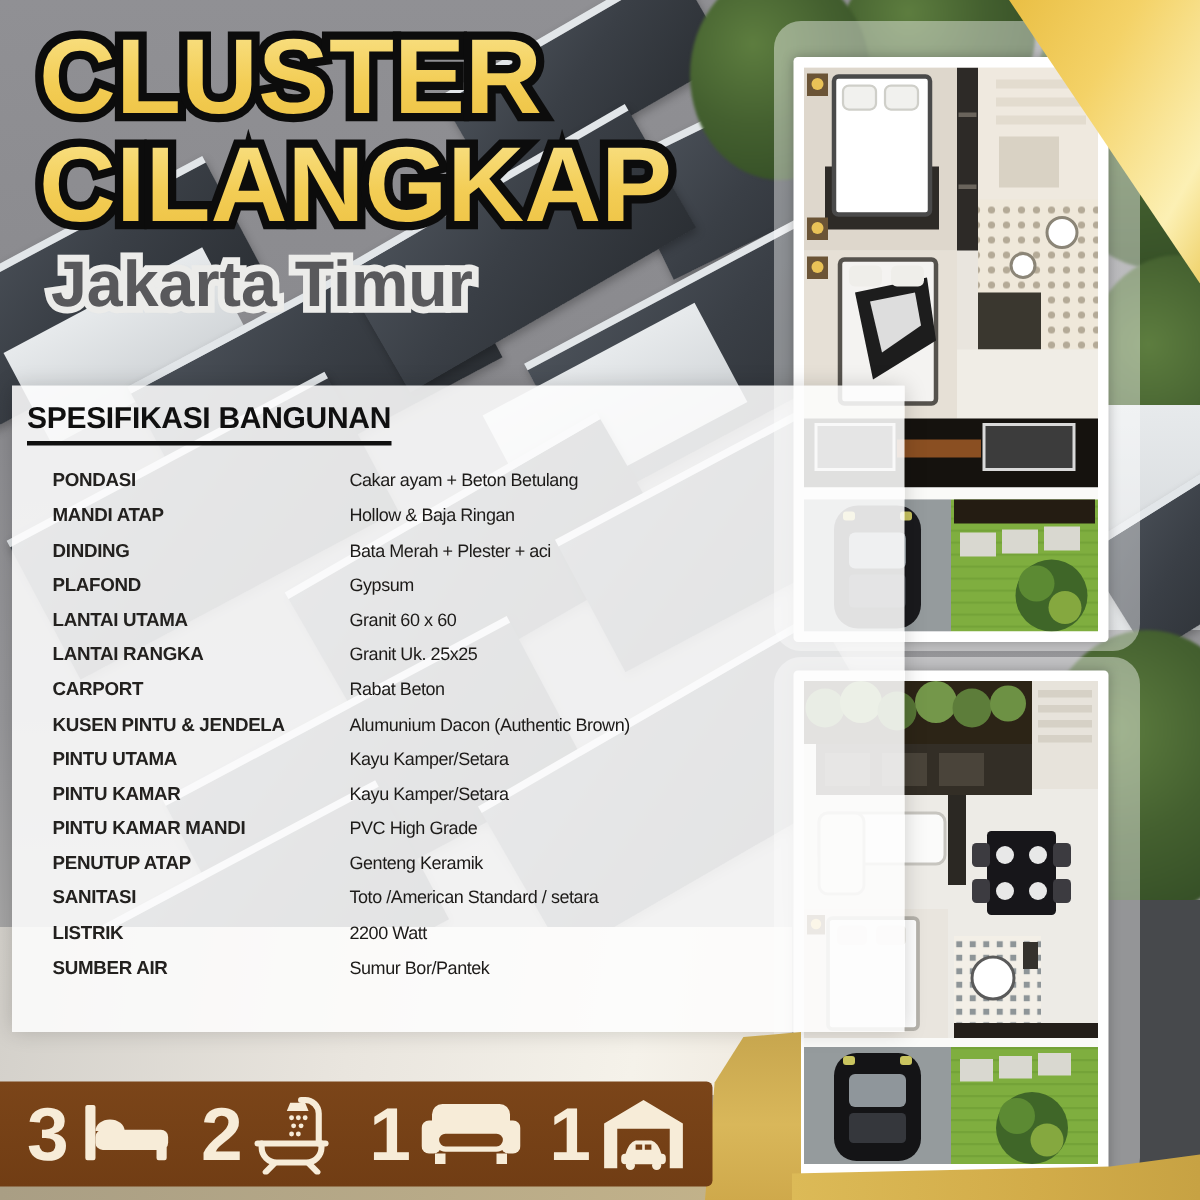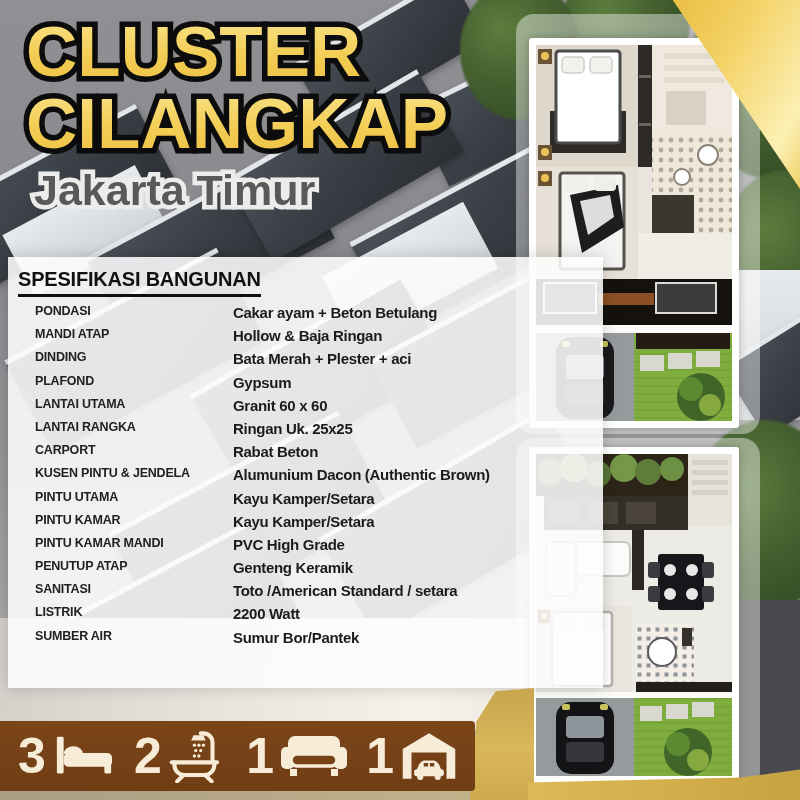--- a/index.html
+++ b/index.html
@@ -43,24 +43,24 @@
   .subtitle .stroke{position:absolute;left:0;top:0;color:#ececea;
         -webkit-text-stroke:9px #ececea;text-shadow:0 0 4px rgba(40,40,40,.55);}
   .subtitle .fill{position:absolute;left:0;top:0;color:#59595c;}
   
   .spec-panel{position:absolute;left:8px;top:257px;width:595px;height:431px;
         background:rgba(253,253,253,0.88);box-shadow:0 0 14px rgba(0,0,0,.18);z-index:22;
         padding:0;}
   .spec-heading{display:inline-block;margin:11px 0 0 10px;font-size:20px;font-weight:bold;
         letter-spacing:-0.2px;color:#101010;border-bottom:3px solid #101010;padding-bottom:3px;}
   .spec-rows{margin-top:7px;}
-  .spec-row{display:flex;align-items:flex-start;height:23.2px;}
+  .spec-row{display:flex;align-items:flex-end;height:23.2px;}
   .spec-label{width:198px;padding-left:27px;font-size:12.5px;font-weight:bold;
         letter-spacing:-0.2px;color:#23211f;}
-  .spec-value{flex:1;font-size:15px;font-weight:bold;letter-spacing:-0.3px;color:#1d1b19;}
+  .spec-value{flex:1;font-size:12px;font-weight:normal;letter-spacing:-0.3px;color:#1d1b19;}
   
   .plan-outer{position:absolute;background:rgba(255,255,255,0.42);border-radius:18px;z-index:15;}
   .plan1-outer{left:516px;top:14px;width:244px;height:420px;}
   .plan2-outer{left:516px;top:438px;width:244px;height:352px;}
   .plan-inner{position:absolute;background:#ffffff;border-radius:3px;z-index:16;
         box-shadow:0 0 8px rgba(0,0,0,.25);padding:7px;}
   .plan1-inner{left:529px;top:38px;}
   .plan2-inner{left:529px;top:447px;}
   .plan-inner svg{display:block;}
   
@@ -296,21 +296,21 @@
       <div class="spec-row">
           <span class="spec-label">PLAFOND</span>
           <span class="spec-value">Gypsum</span>
         </div>
       <div class="spec-row">
           <span class="spec-label">LANTAI UTAMA</span>
           <span class="spec-value">Granit 60 x 60</span>
         </div>
       <div class="spec-row">
           <span class="spec-label">LANTAI RANGKA</span>
-          <span class="spec-value">Ringan Uk. 25x25</span>
+          <span class="spec-value">Granit Uk. 25x25</span>
         </div>
       <div class="spec-row">
           <span class="spec-label">CARPORT</span>
           <span class="spec-value">Rabat Beton</span>
         </div>
       <div class="spec-row">
           <span class="spec-label">KUSEN PINTU &amp; JENDELA</span>
           <span class="spec-value">Alumunium Dacon (Authentic Brown)</span>
         </div>
       <div class="spec-row">

